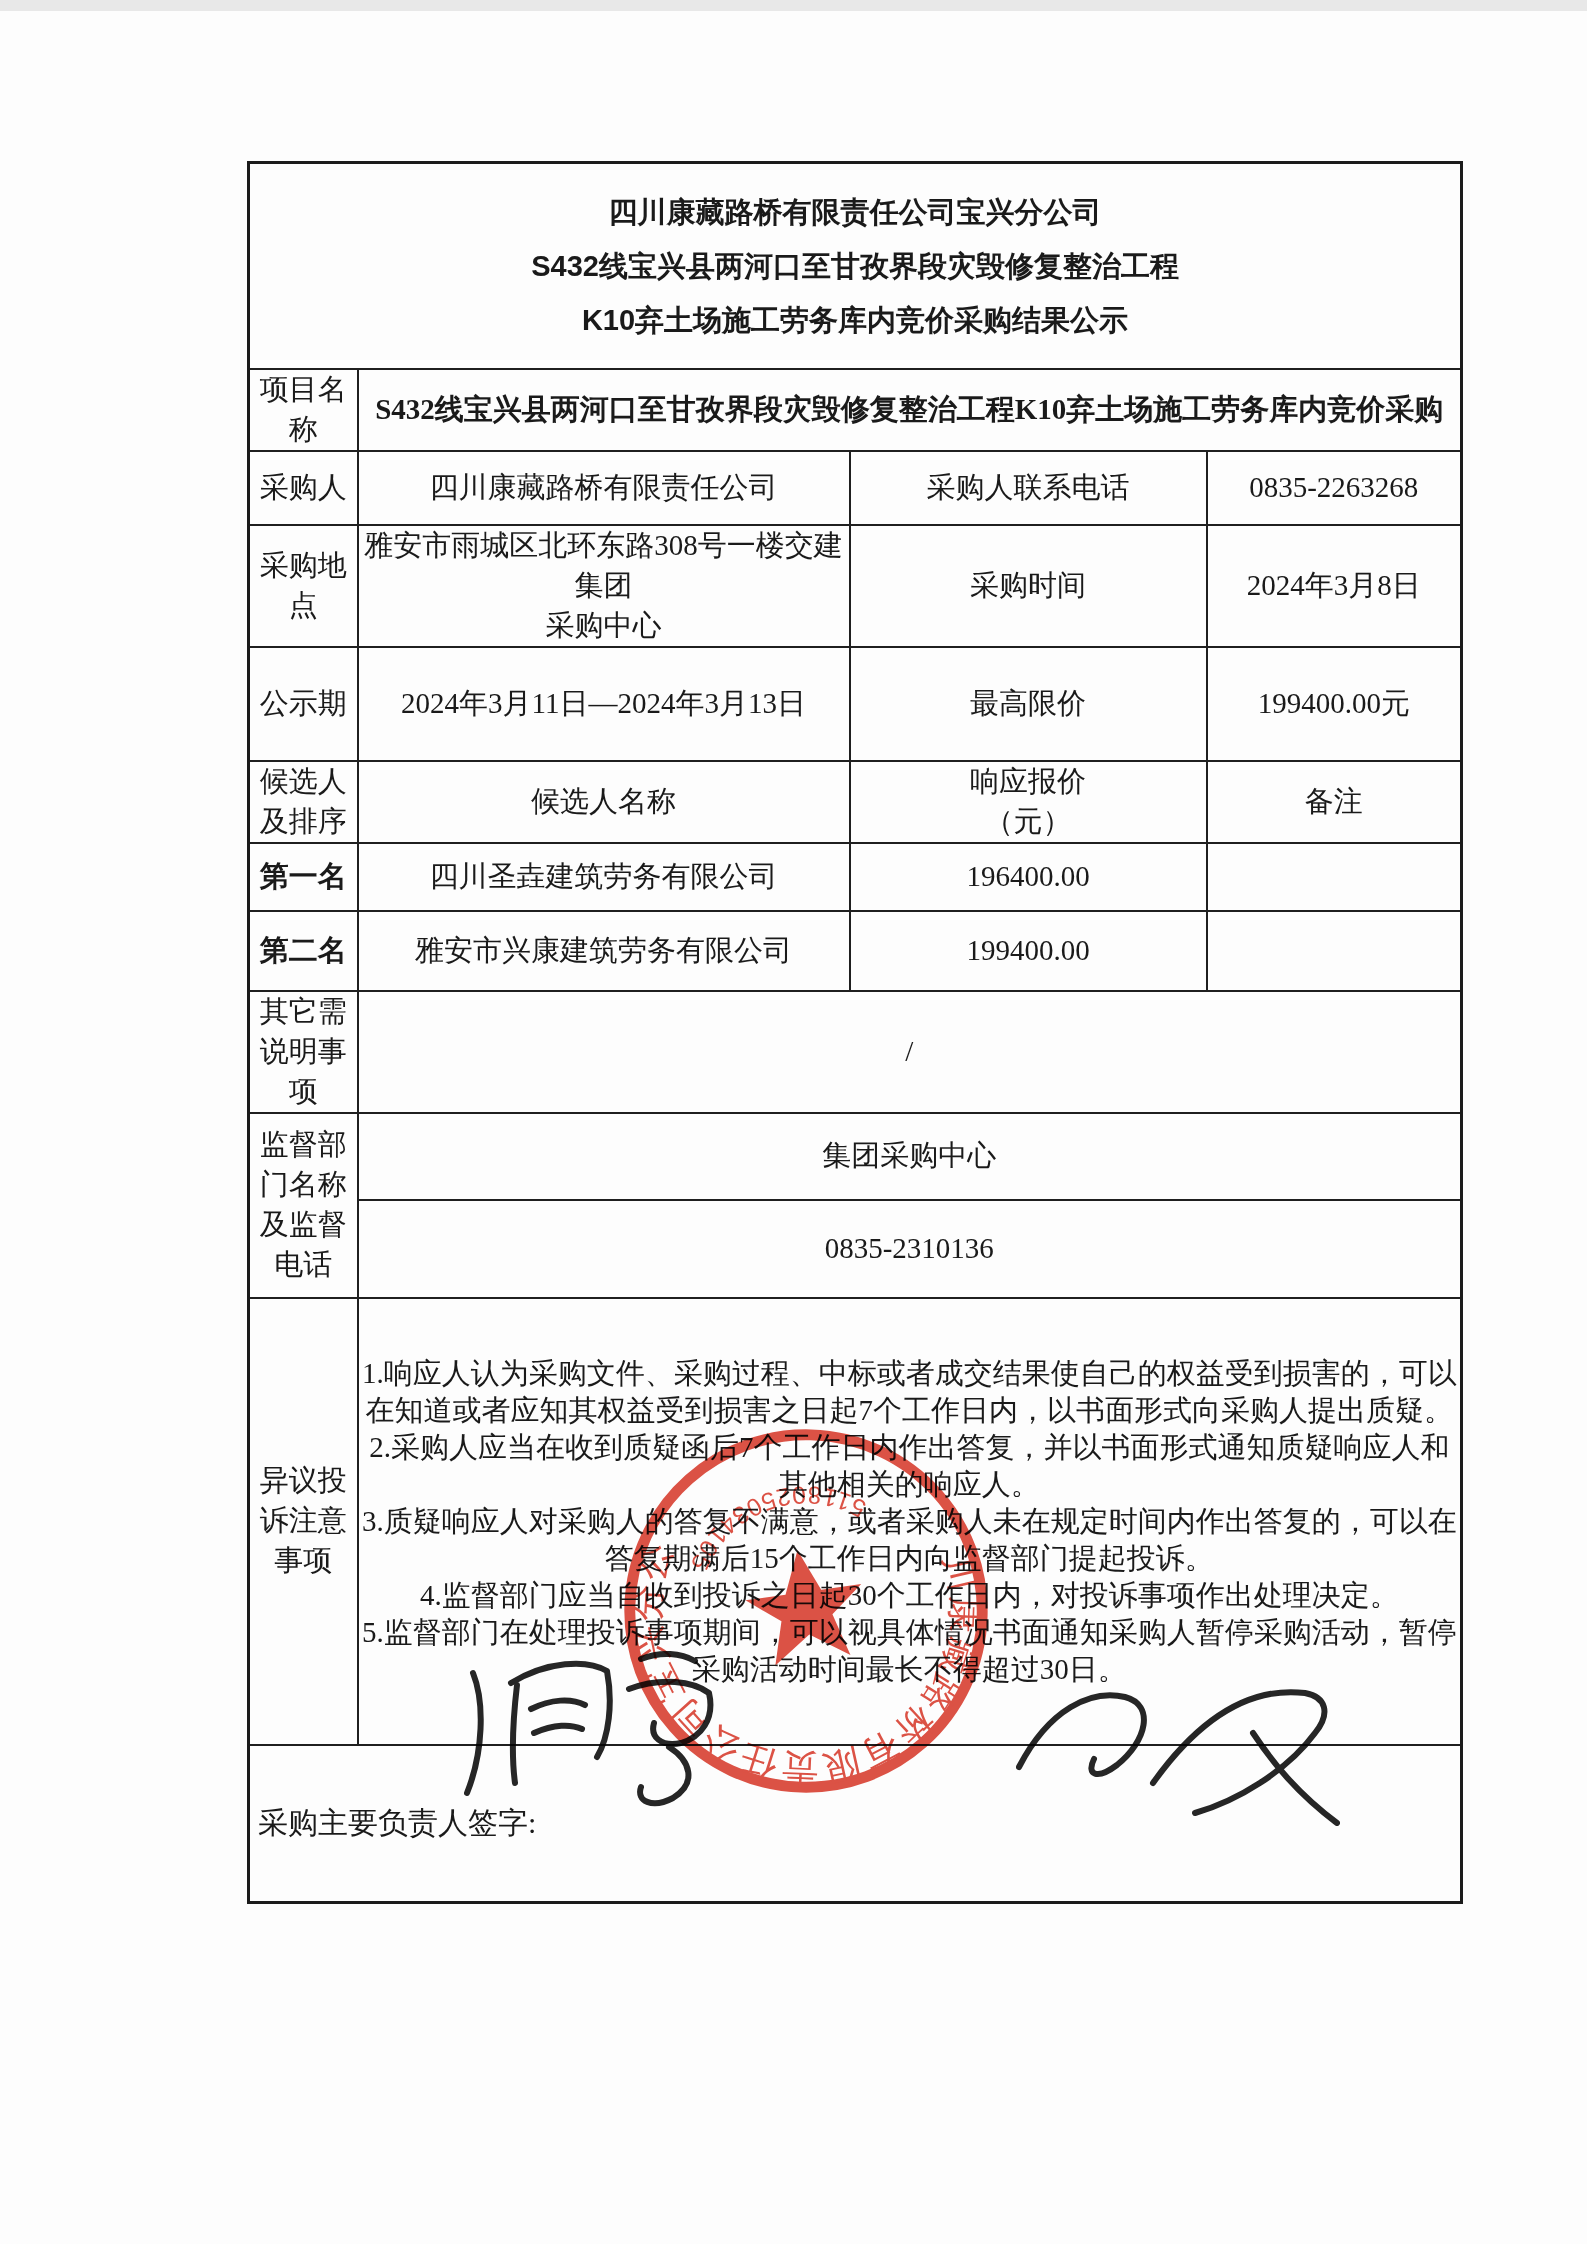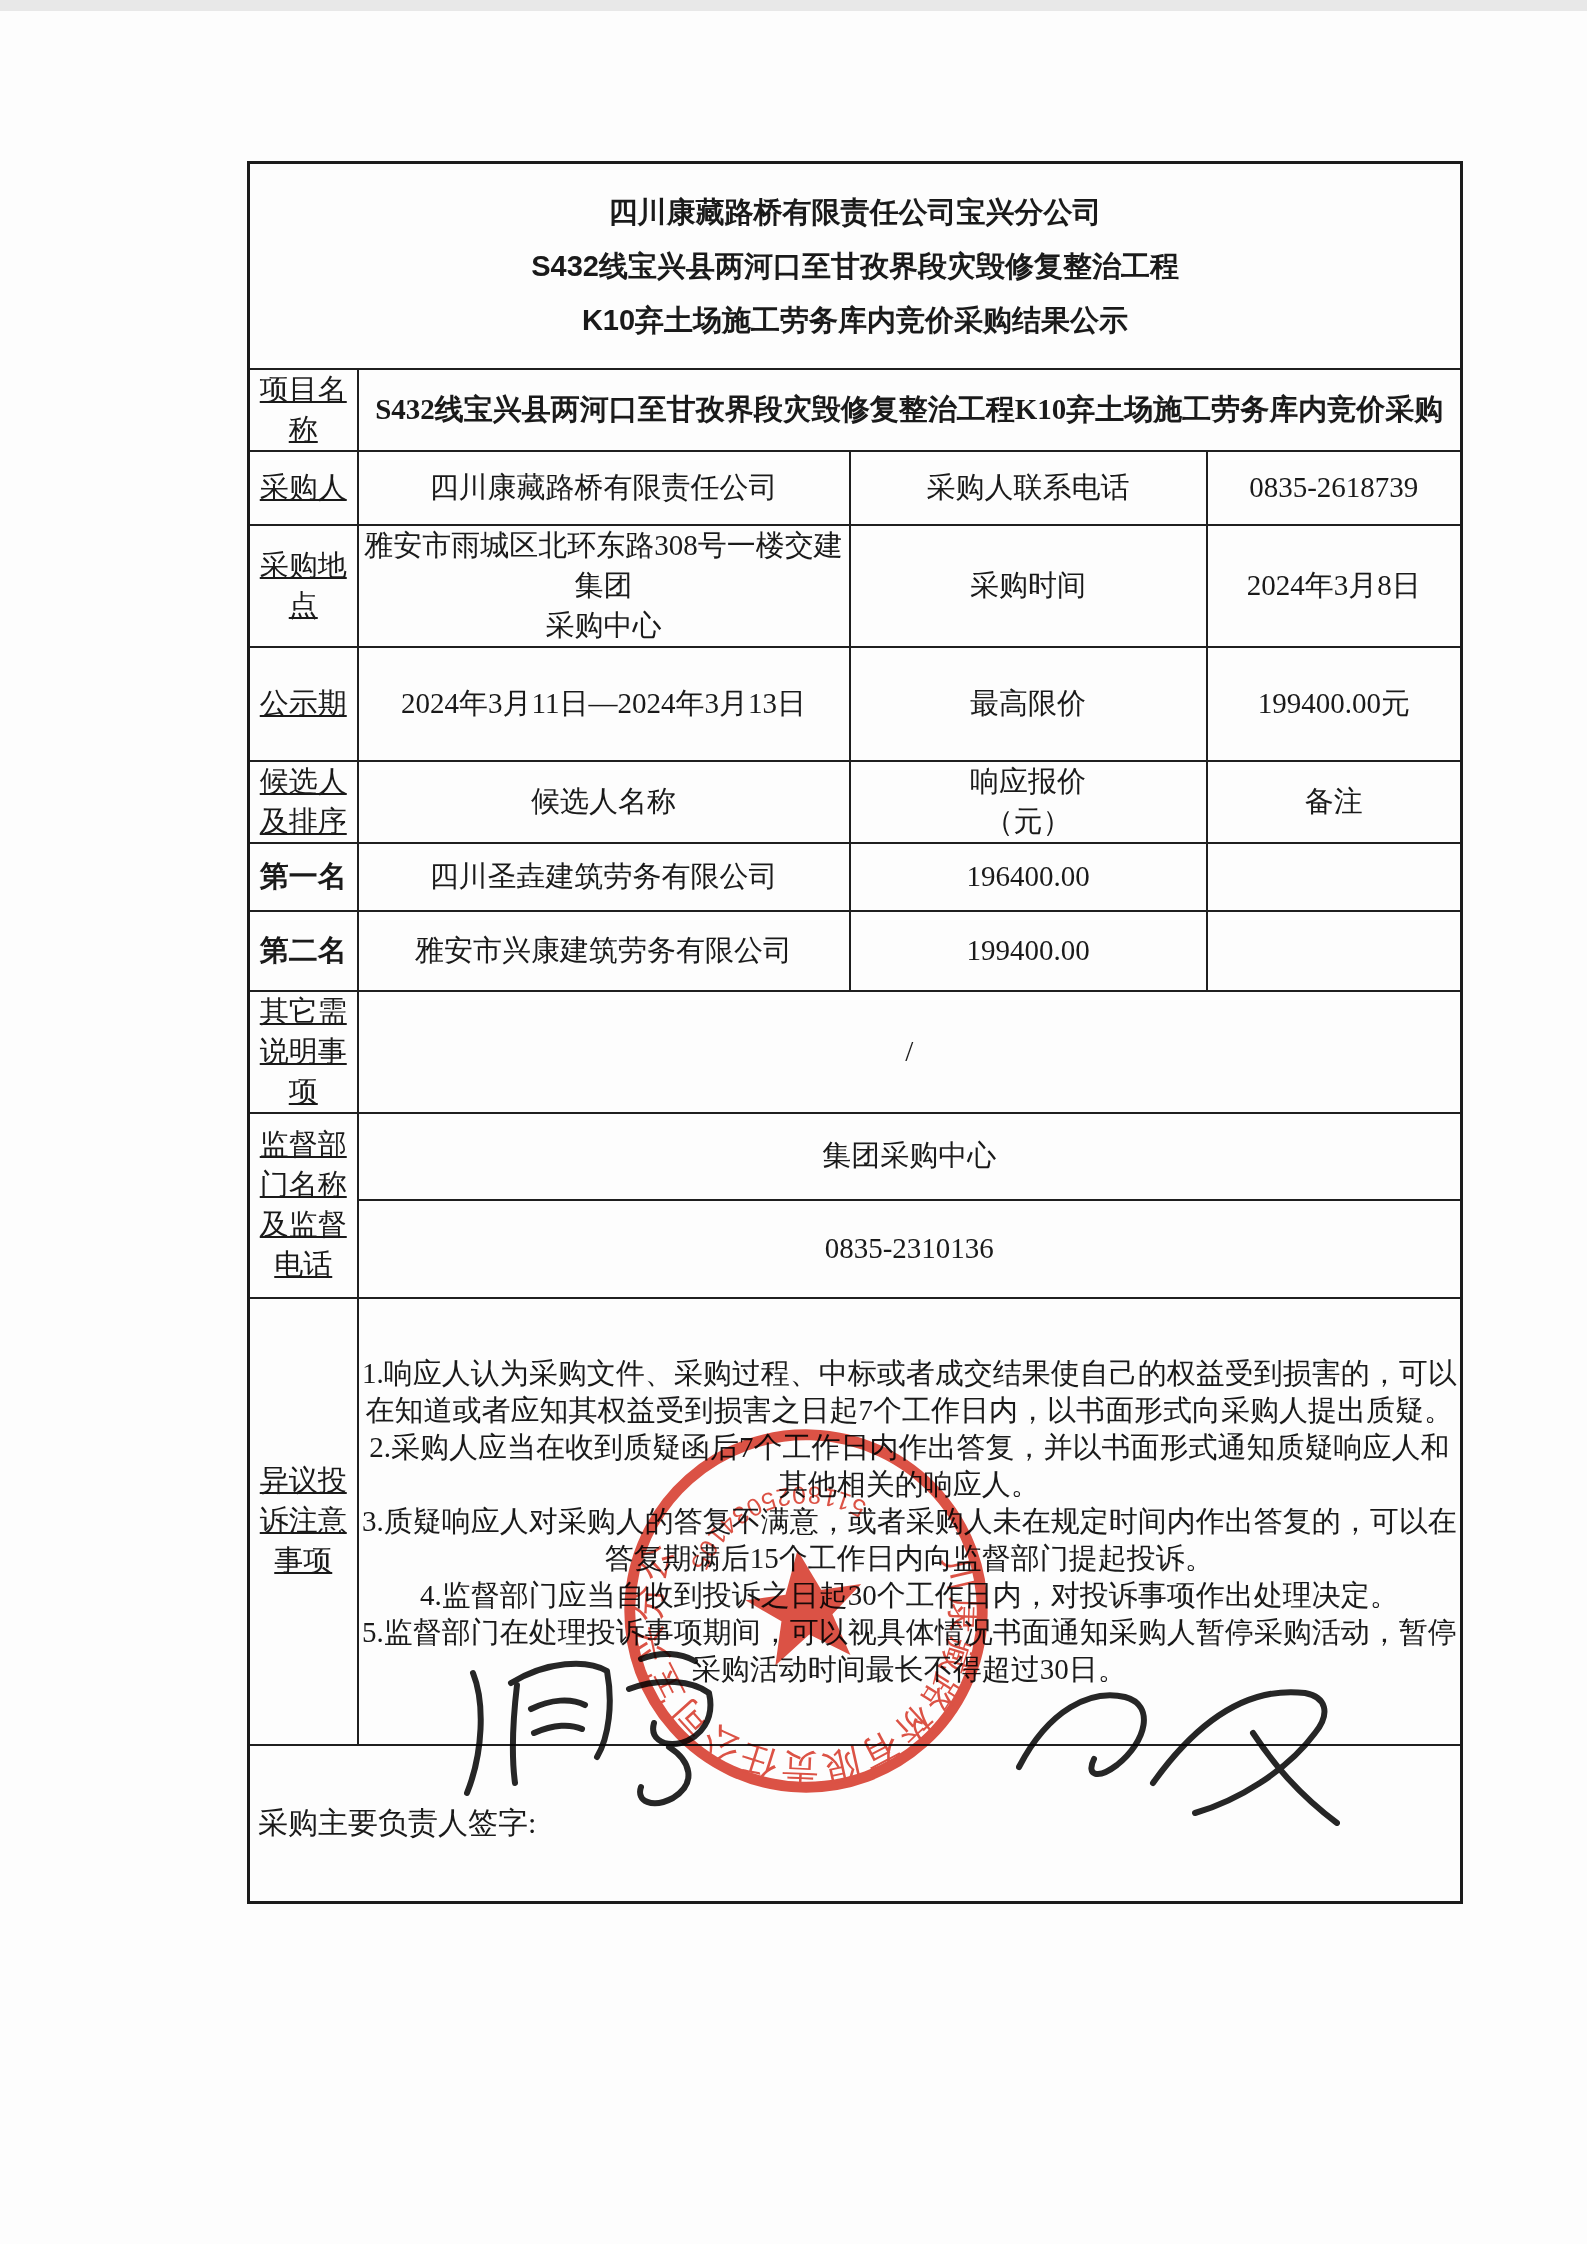--- a/index.html
+++ b/index.html
@@ -21,21 +21,21 @@
   table.doc td{
     border:2px solid #1f1f1f;
     padding:0;
     font-size:29px;
     vertical-align:middle;
     text-align:center;
     overflow:hidden;
   }
   table.doc{border:3px solid #1b1b1b;}
   .pre{white-space:pre-line;}
-  .lab{text-align:left;padding-left:8px;text-decoration:underline;}
+  .lab{text-align:left;padding-left:8px;}
   .val-left{text-align:left;padding-left:12px;}
   .title-cell{
     font-family:"Liberation Sans","DejaVu Sans",sans-serif;
     font-weight:bold;
     font-size:38px;
     line-height:54px;
     text-align:center;
   }
   .proj-val{font-weight:bold;}
   .rank-lab{text-align:center;font-weight:bold;}
@@ -83,21 +83,21 @@
     <tr style="height:77px">
       <td class="lab pre">项目名
 称</td>
       <td colspan="3" class="val-left proj-val">S432线宝兴县两河口至甘孜界段灾毁修复整治工程K10弃土场施工劳务库内竞价采购</td>
     </tr>
 
     <tr style="height:74px">
       <td class="lab">采购人</td>
       <td class="val-left">四川康藏路桥有限责任公司</td>
       <td>采购人联系电话</td>
-      <td>0835-2618739</td>
+      <td>0835-2263268</td>
     </tr>
 
     <tr style="height:81px">
       <td class="lab pre">采购地
 点</td>
       <td class="val-left pre">雅安市雨城区北环东路308号一楼交建集团
 采购中心</td>
       <td>采购时间</td>
       <td>2024年3月8日</td>
     </tr>

